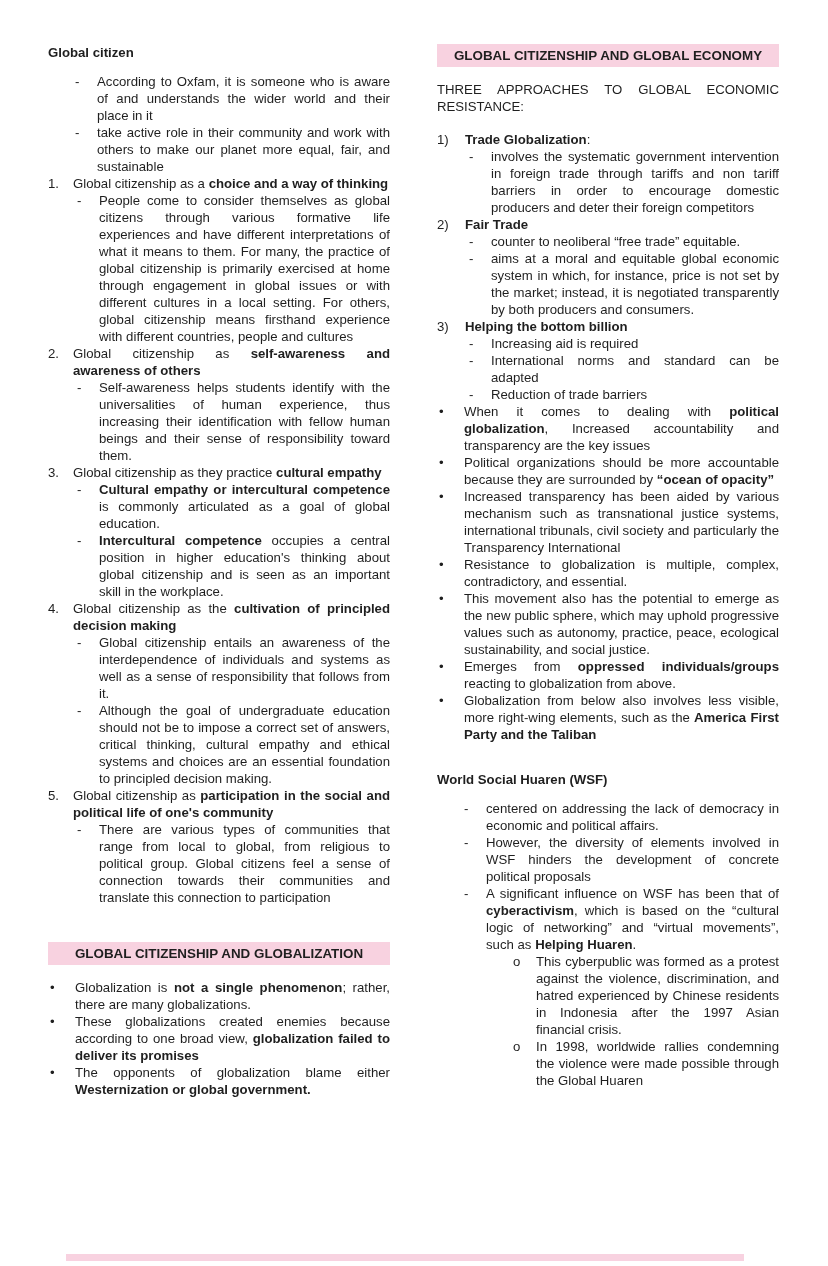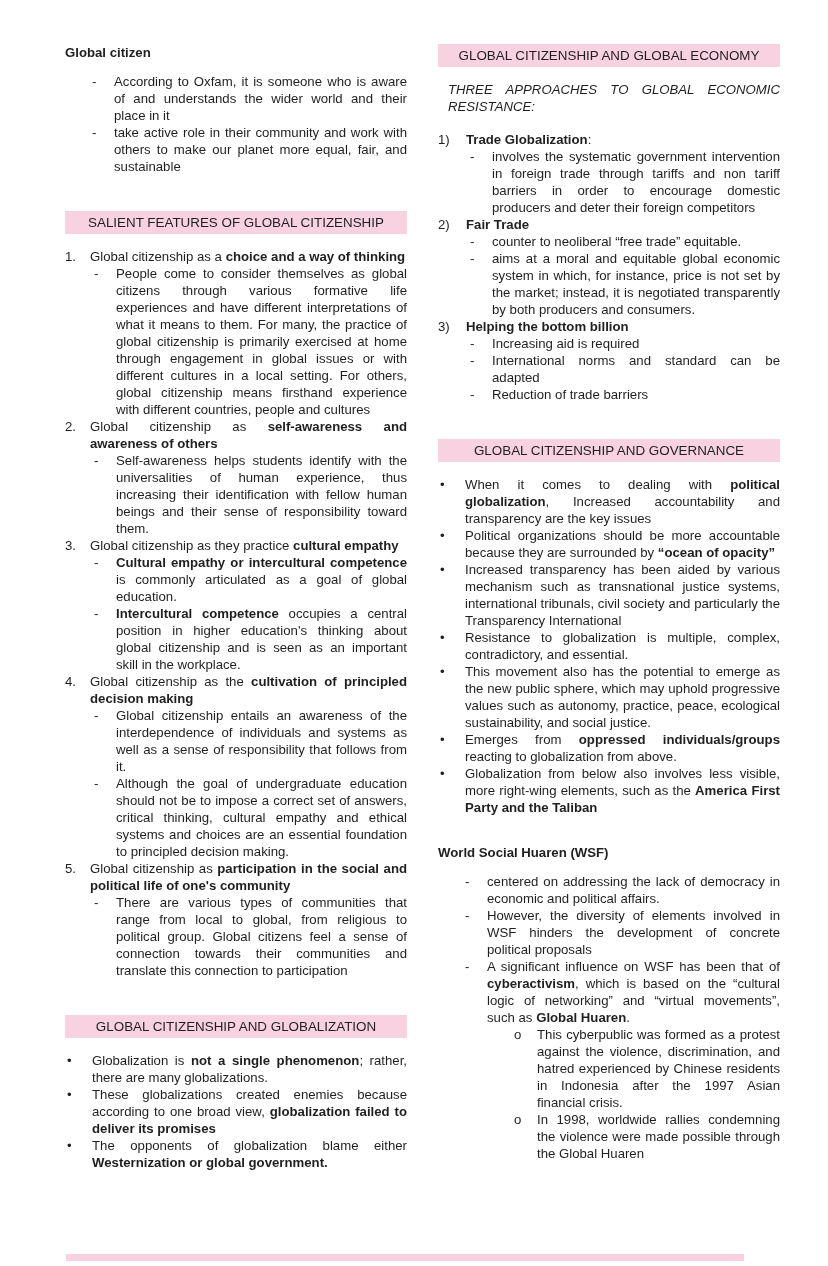--- a/index.html
+++ b/index.html
@@ -2,29 +2,29 @@
 <html><head>
 <meta charset="utf-8">
 <style>
   html,body { margin:0; padding:0; background:#e8e8e8; }
   .page {
     width:828px; height:1266px; margin:0 auto; position:relative; overflow:hidden;
     background:#ffffff; color:var(--ink,#1f1f1f);
     font-family:"Liberation Sans", sans-serif;
     font-size:13.2px; line-height:17px;
   }
-  .columns { display:flex; gap:31px; padding:44px 48px 0 48px;justify-content:flex-end; }
+  .columns { display:flex; gap:47px; padding:44px 48px 0 48px; }
   .col { flex:0 0 342px; width:342px; }
 
   .block-heading { font-size:13.2px; font-weight:bold; margin:28px 0 12px 0; }
   .block-highlight {
-    background:var(--hl,#f8d2e0); font-weight:normal; text-align:center;
+    background:var(--hl,#f8d2e0); font-weight:bold; text-align:center;
     padding:3px 2px; margin:36px 0 14px 0; font-size:13.4px;
   }
-  .block-para { text-align:justify; margin:14px 0 16px 10px;font-style:italic; }
+  .block-para { text-align:justify; margin:14px 0 16px 0; }
   .col > :first-child { margin-top:0 !important; }
 
   .doc-list { margin:0; }
   .doc-item { display:flex; align-items:flex-start; }
   .marker { flex:0 0 auto; white-space:pre; }
   .item-content { flex:1 1 auto; min-width:0; text-align:justify; }
 
   .list-dash    { padding-left:27px; }
   .list-dash    > .doc-item > .marker { width:22px; }
   .list-bullet  { padding-left:2px; }
@@ -52,21 +52,20 @@
         <div class="doc-list list-dash">
           <div class="doc-item">
             <span class="marker">-</span>
             <div class="item-content"><span>According to Oxfam, it is someone who is aware of and understands the wider world and their place in it</span></div>
           </div>
           <div class="doc-item">
             <span class="marker">-</span>
             <div class="item-content"><span>take active role in their community and work with others to make our planet more equal, fair, and sustainable</span></div>
           </div>
         </div>
-        <h3 class="block-highlight">SALIENT FEATURES OF GLOBAL CITIZENSHIP</h3>
         <div class="doc-list list-decimal">
           <div class="doc-item">
             <span class="marker">1.</span>
             <div class="item-content"><span>Global citizenship as a </span><span class="b">choice and a way of thinking</span><div class="doc-list list-dash nested">
                 <div class="doc-item">
                   <span class="marker">-</span>
                   <div class="item-content"><span>People come to consider themselves as global citizens through various formative life experiences and have different interpretations of what it means to them. For many, the practice of global citizenship is primarily exercised at home through engagement in global issues or with different cultures in a local setting. For others, global citizenship means firsthand experience with different countries, people and cultures</span></div>
                 </div>
               </div></div>
           </div>
@@ -168,21 +167,20 @@
                   <span class="marker">-</span>
                   <div class="item-content"><span>International norms and standard can be adapted</span></div>
                 </div>
                 <div class="doc-item">
                   <span class="marker">-</span>
                   <div class="item-content"><span>Reduction of trade barriers</span></div>
                 </div>
               </div></div>
           </div>
         </div>
-        <h3 class="block-highlight">GLOBAL CITIZENSHIP AND GOVERNANCE</h3>
         <div class="doc-list list-bullet">
           <div class="doc-item">
             <span class="marker">•</span>
             <div class="item-content"><span>When it comes to dealing with </span><span class="b">political globalization</span><span>, Increased accountability and transparency are the key issues</span></div>
           </div>
           <div class="doc-item">
             <span class="marker">•</span>
             <div class="item-content"><span>Political organizations should be more accountable because they are surrounded by </span><span class="b">“ocean of opacity”</span></div>
           </div>
           <div class="doc-item">
@@ -211,21 +209,21 @@
           <div class="doc-item">
             <span class="marker">-</span>
             <div class="item-content"><span>centered on addressing the lack of democracy in economic and political affairs.</span></div>
           </div>
           <div class="doc-item">
             <span class="marker">-</span>
             <div class="item-content"><span>However, the diversity of elements involved in WSF hinders the development of concrete political proposals</span></div>
           </div>
           <div class="doc-item">
             <span class="marker">-</span>
-            <div class="item-content"><span>A significant influence on WSF has been that of </span><span class="b">cyberactivism</span><span>, which is based on the “cultural logic of networking” and “virtual movements”, such as </span><span class="b">Global Huaren</span><span>.</span><div class="doc-list list-circle nested">
+            <div class="item-content"><span>A significant influence on WSF has been that of </span><span class="b">cyberactivism</span><span>, which is based on the “cultural logic of networking” and “virtual movements”, such as </span><span class="b">Helping Huaren</span><span>.</span><div class="doc-list list-circle nested">
                 <div class="doc-item">
                   <span class="marker">o</span>
                   <div class="item-content"><span>This cyberpublic was formed as a protest against the violence, discrimination, and hatred experienced by Chinese residents in Indonesia after the 1997 Asian financial crisis.</span></div>
                 </div>
                 <div class="doc-item">
                   <span class="marker">o</span>
                   <div class="item-content"><span>In 1998, worldwide rallies condemning the violence were made possible through the Global Huaren</span></div>
                 </div>
               </div></div>
           </div>

